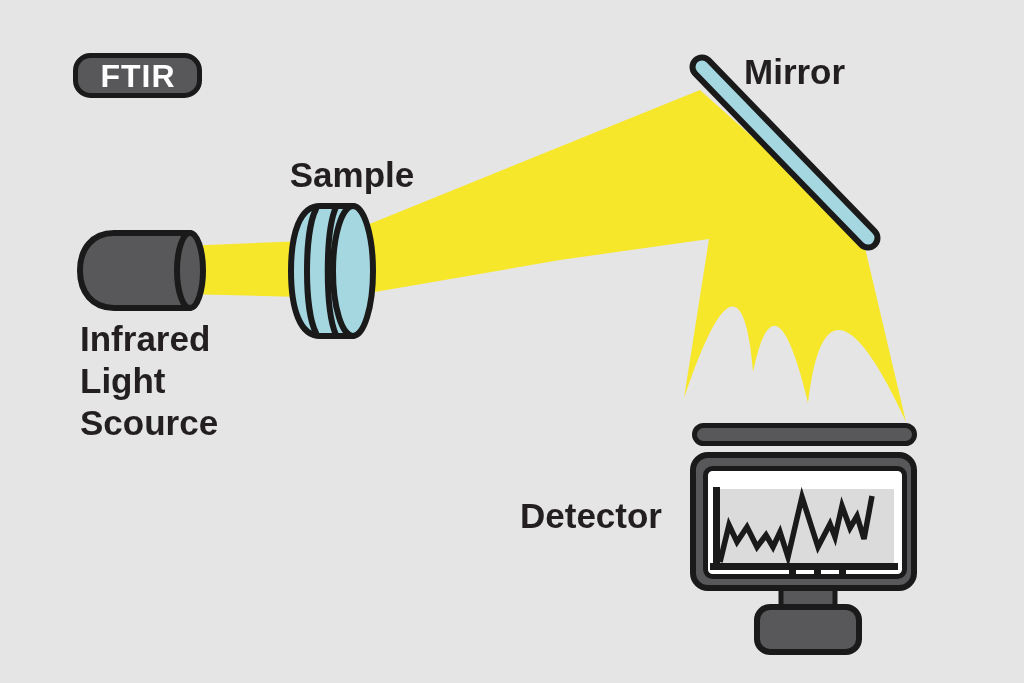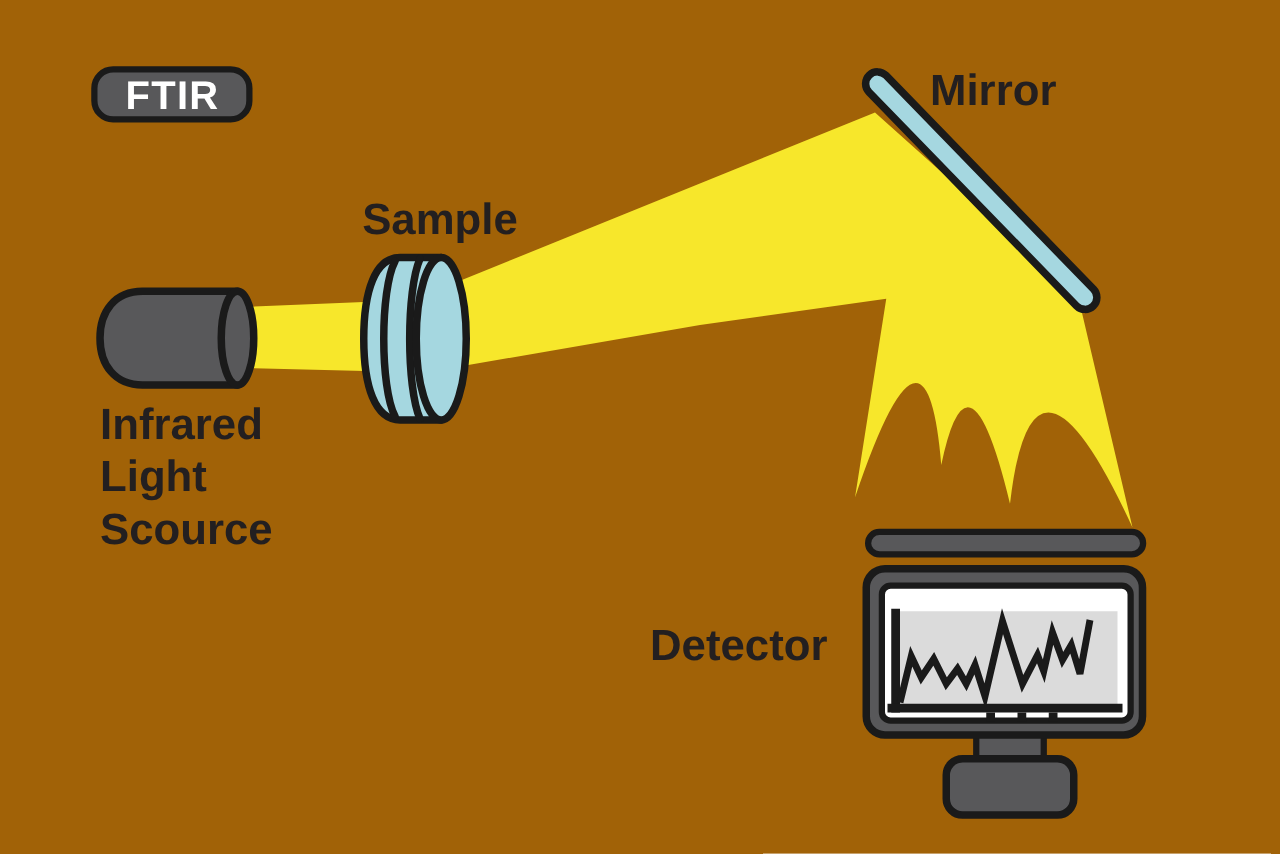--- a/index.html
+++ b/index.html
@@ -1,20 +1,20 @@
 <!DOCTYPE html>
 <html><head>
 <meta charset="utf-8">
 <style>
   html, body { margin: 0; padding: 0; background: #ffffff; }
   .stage {
     position: relative;
     width: 1024px;
     height: 683px;
-    background: #a16207;
+    background: #e5e5e5;
     overflow: hidden;
   }
   svg { display: block; width: 1024px; height: 683px; }
   .label {
     font-family: "Liberation Sans", sans-serif;
     font-weight: 700;
     font-size: 35px;
     fill: #231F20;
   }
   .badge-label {

